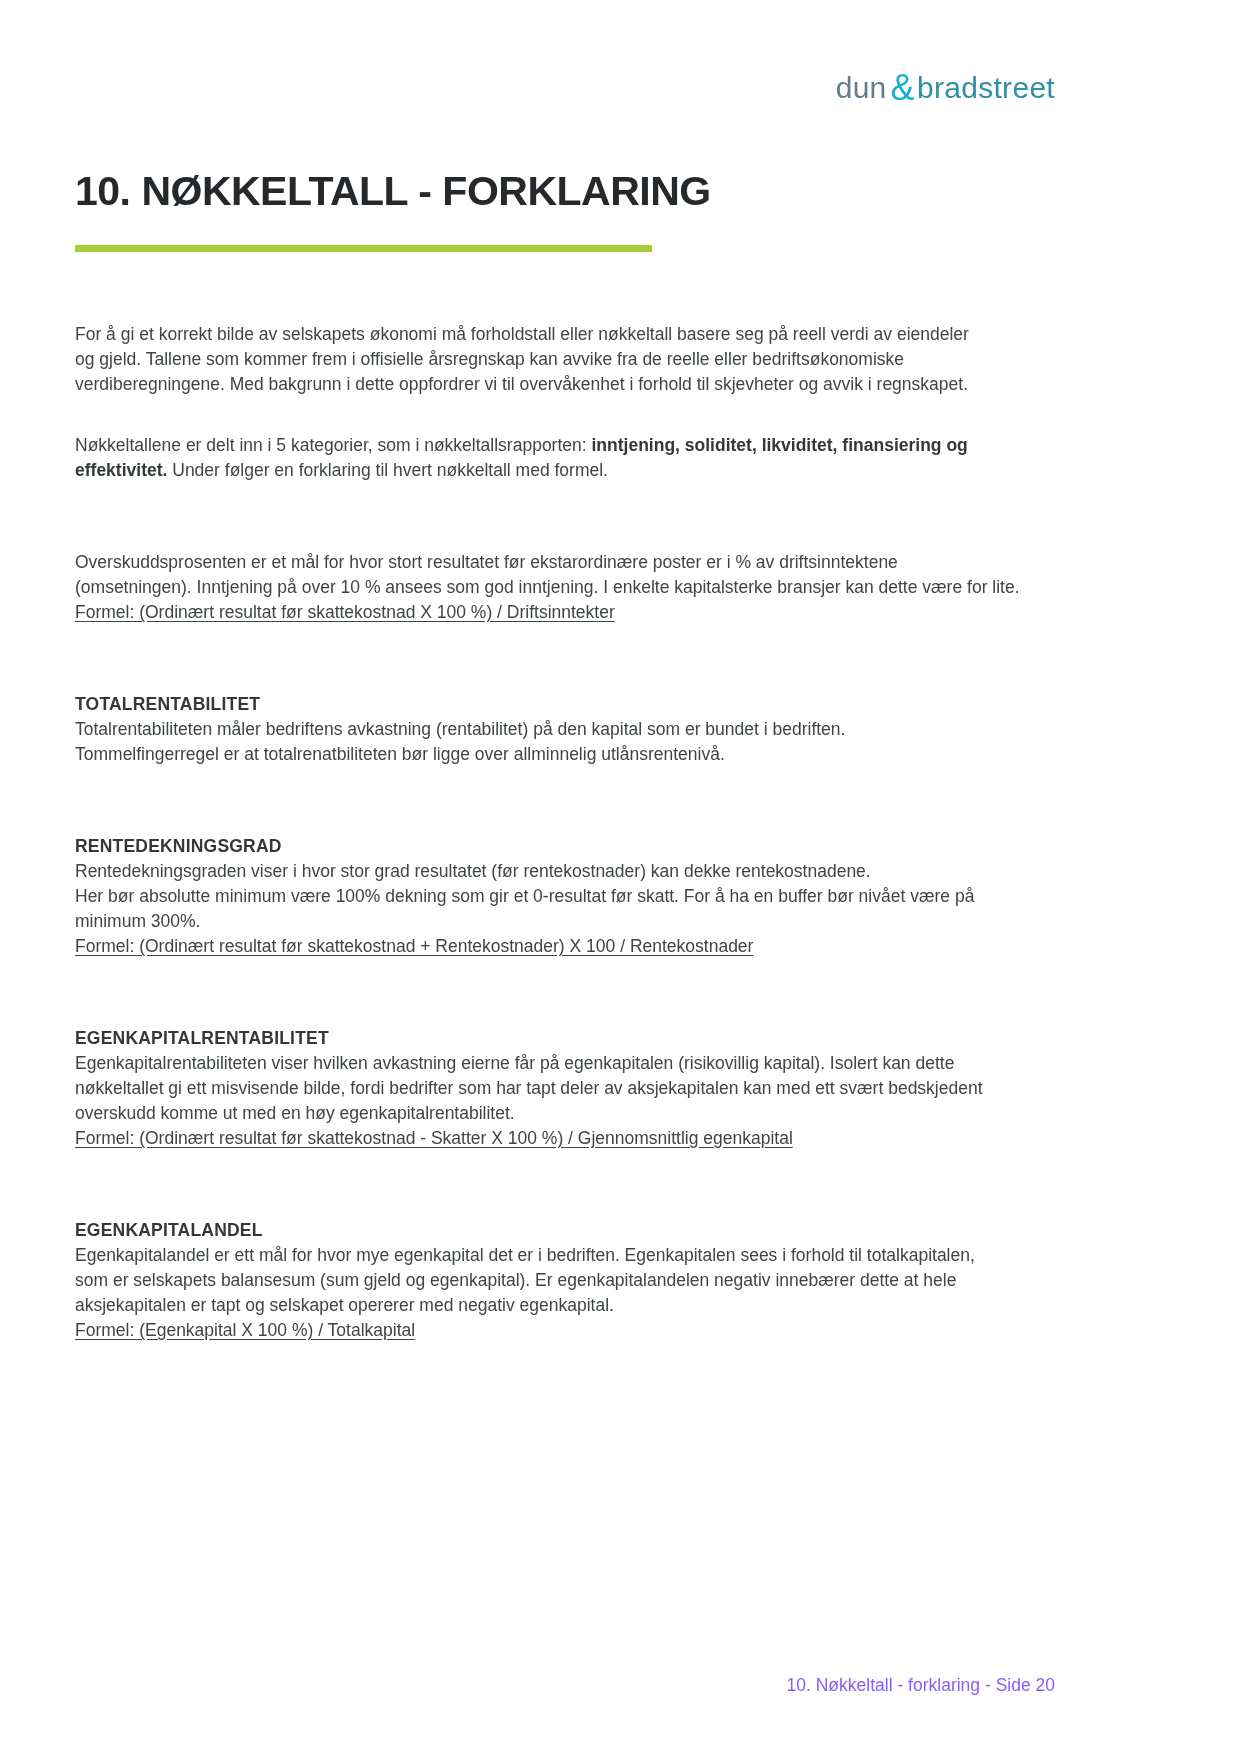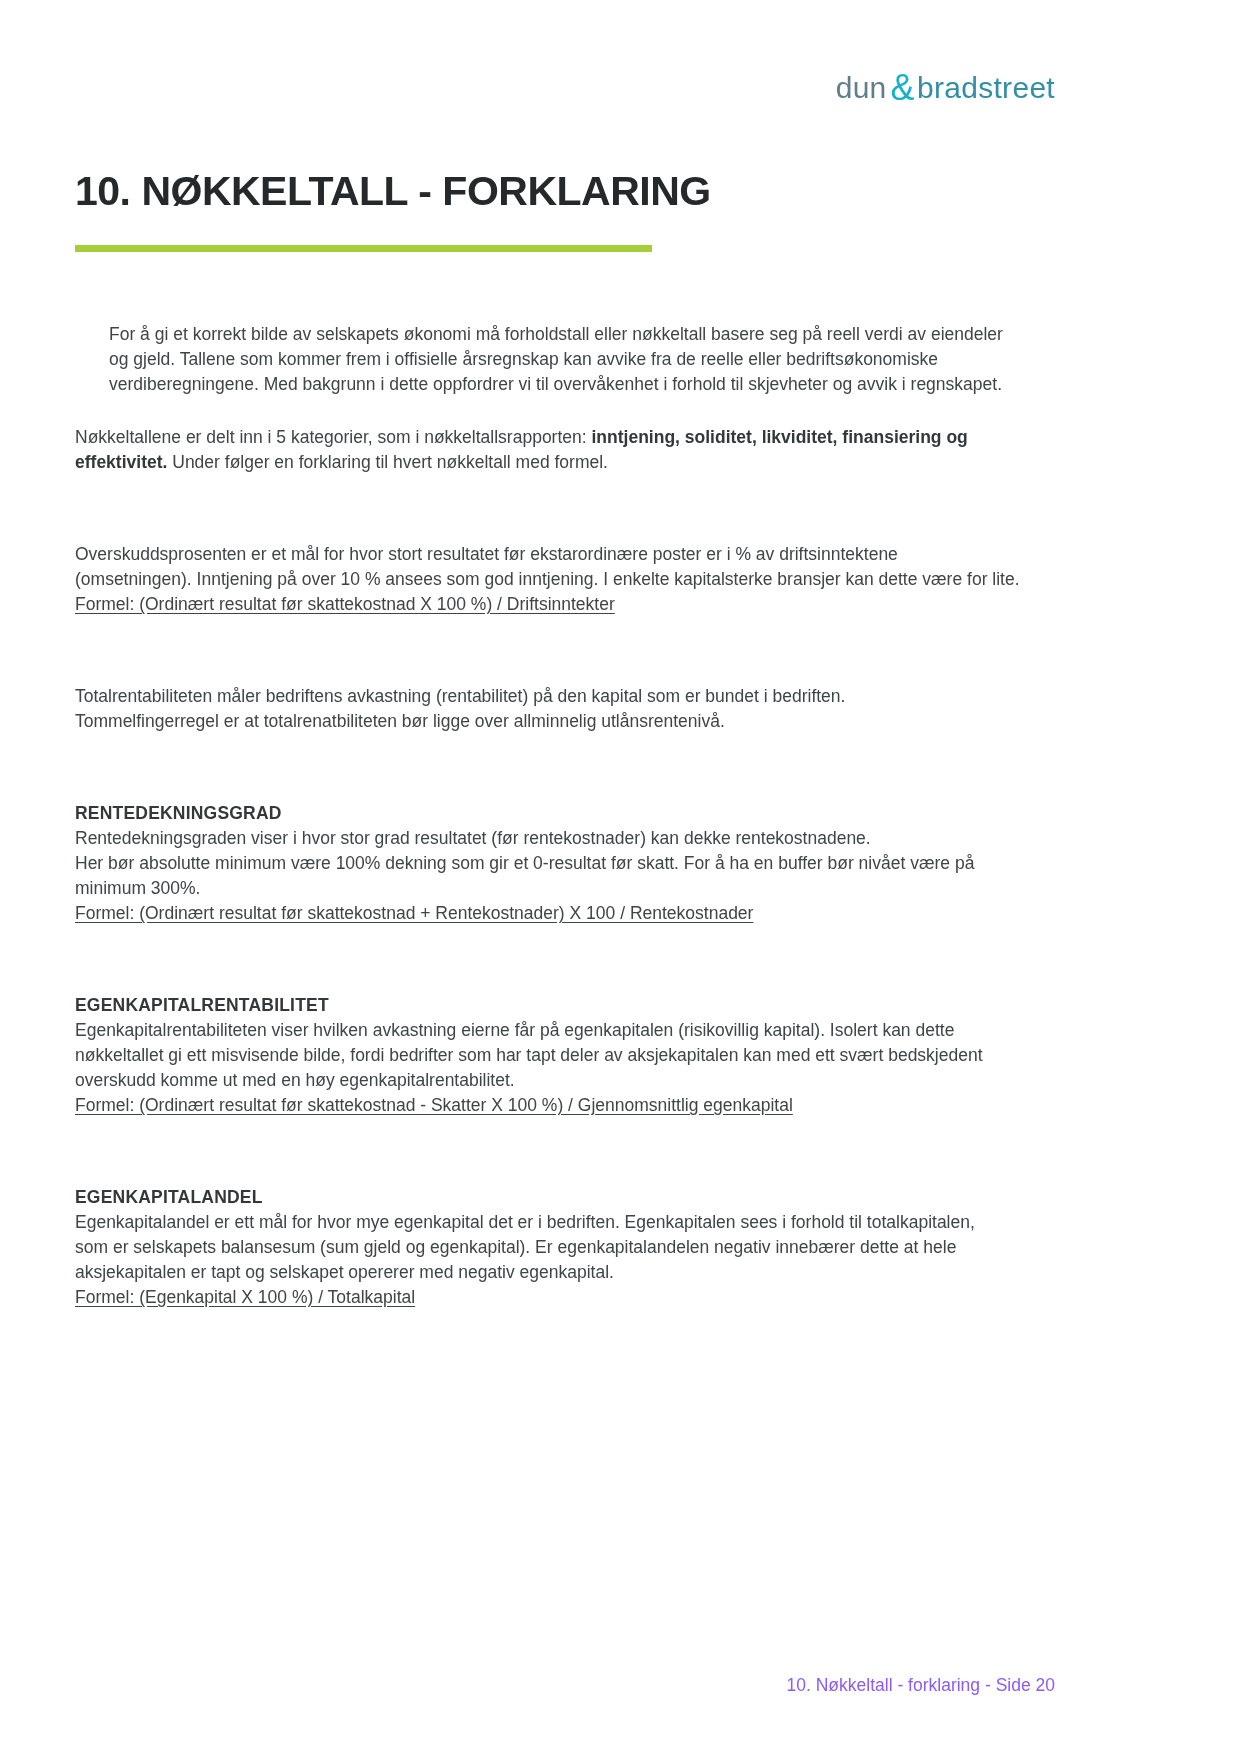--- a/index.html
+++ b/index.html
@@ -55,22 +55,22 @@
     height: 7px;
     background: #a6ce39;
   }
   
   .body, .intro-p {
     font-size: 17.5px;
     line-height: 25px;
     color: #3f4547;
     white-space: pre-line;
   }
-  .intro-p1 { margin-top: 70px; margin-left: 34px; }
-  .intro-p2 { margin-top: 28px; white-space: normal; }
+  .intro-p1 { margin-top: 70px; }
+  .intro-p2 { margin-top: 36px; white-space: normal; }
   .intro-p2 b { color: #33383a; }
   
   section.kpi { margin-top: 67px; }
   section.kpi h2 {
     font-size: 17.5px;
     line-height: 25px;
     font-weight: 700;
     letter-spacing: 0.2px;
     color: #33383a;
     text-transform: uppercase;
@@ -109,20 +109,21 @@
 
     <p class="intro-p intro-p2"><span>Nøkkeltallene er delt inn i 5 kategorier, som i nøkkeltallsrapporten: </span><b>inntjening, soliditet, likviditet, finansiering og effektivitet.</b><span> Under følger en forklaring til hvert nøkkeltall med formel.</span></p>
 
     <section class="kpi">
       <p class="body">Overskuddsprosenten er et mål for hvor stort resultatet før ekstarordinære poster er i % av driftsinntektene
 (omsetningen). Inntjening på over 10 % ansees som god inntjening. I enkelte kapitalsterke bransjer kan dette være for lite.</p>
       <p class="body formula">Formel: (Ordinært resultat før skattekostnad X 100 %) / Driftsinntekter</p>
     </section>
 
     <section class="kpi">
+      <h2>TOTALRENTABILITET</h2>
       <p class="body">Totalrentabiliteten måler bedriftens avkastning (rentabilitet) på den kapital som er bundet i bedriften.
 Tommelfingerregel er at totalrenatbiliteten bør ligge over allminnelig utlånsrentenivå.</p>
     </section>
 
     <section class="kpi">
       <h2>RENTEDEKNINGSGRAD</h2>
       <p class="body">Rentedekningsgraden viser i hvor stor grad resultatet (før rentekostnader) kan dekke rentekostnadene.
 Her bør absolutte minimum være 100% dekning som gir et 0-resultat før skatt. For å ha en buffer bør nivået være på
 minimum 300%.</p>
       <p class="body formula">Formel: (Ordinært resultat før skattekostnad + Rentekostnader) X 100 / Rentekostnader</p>

